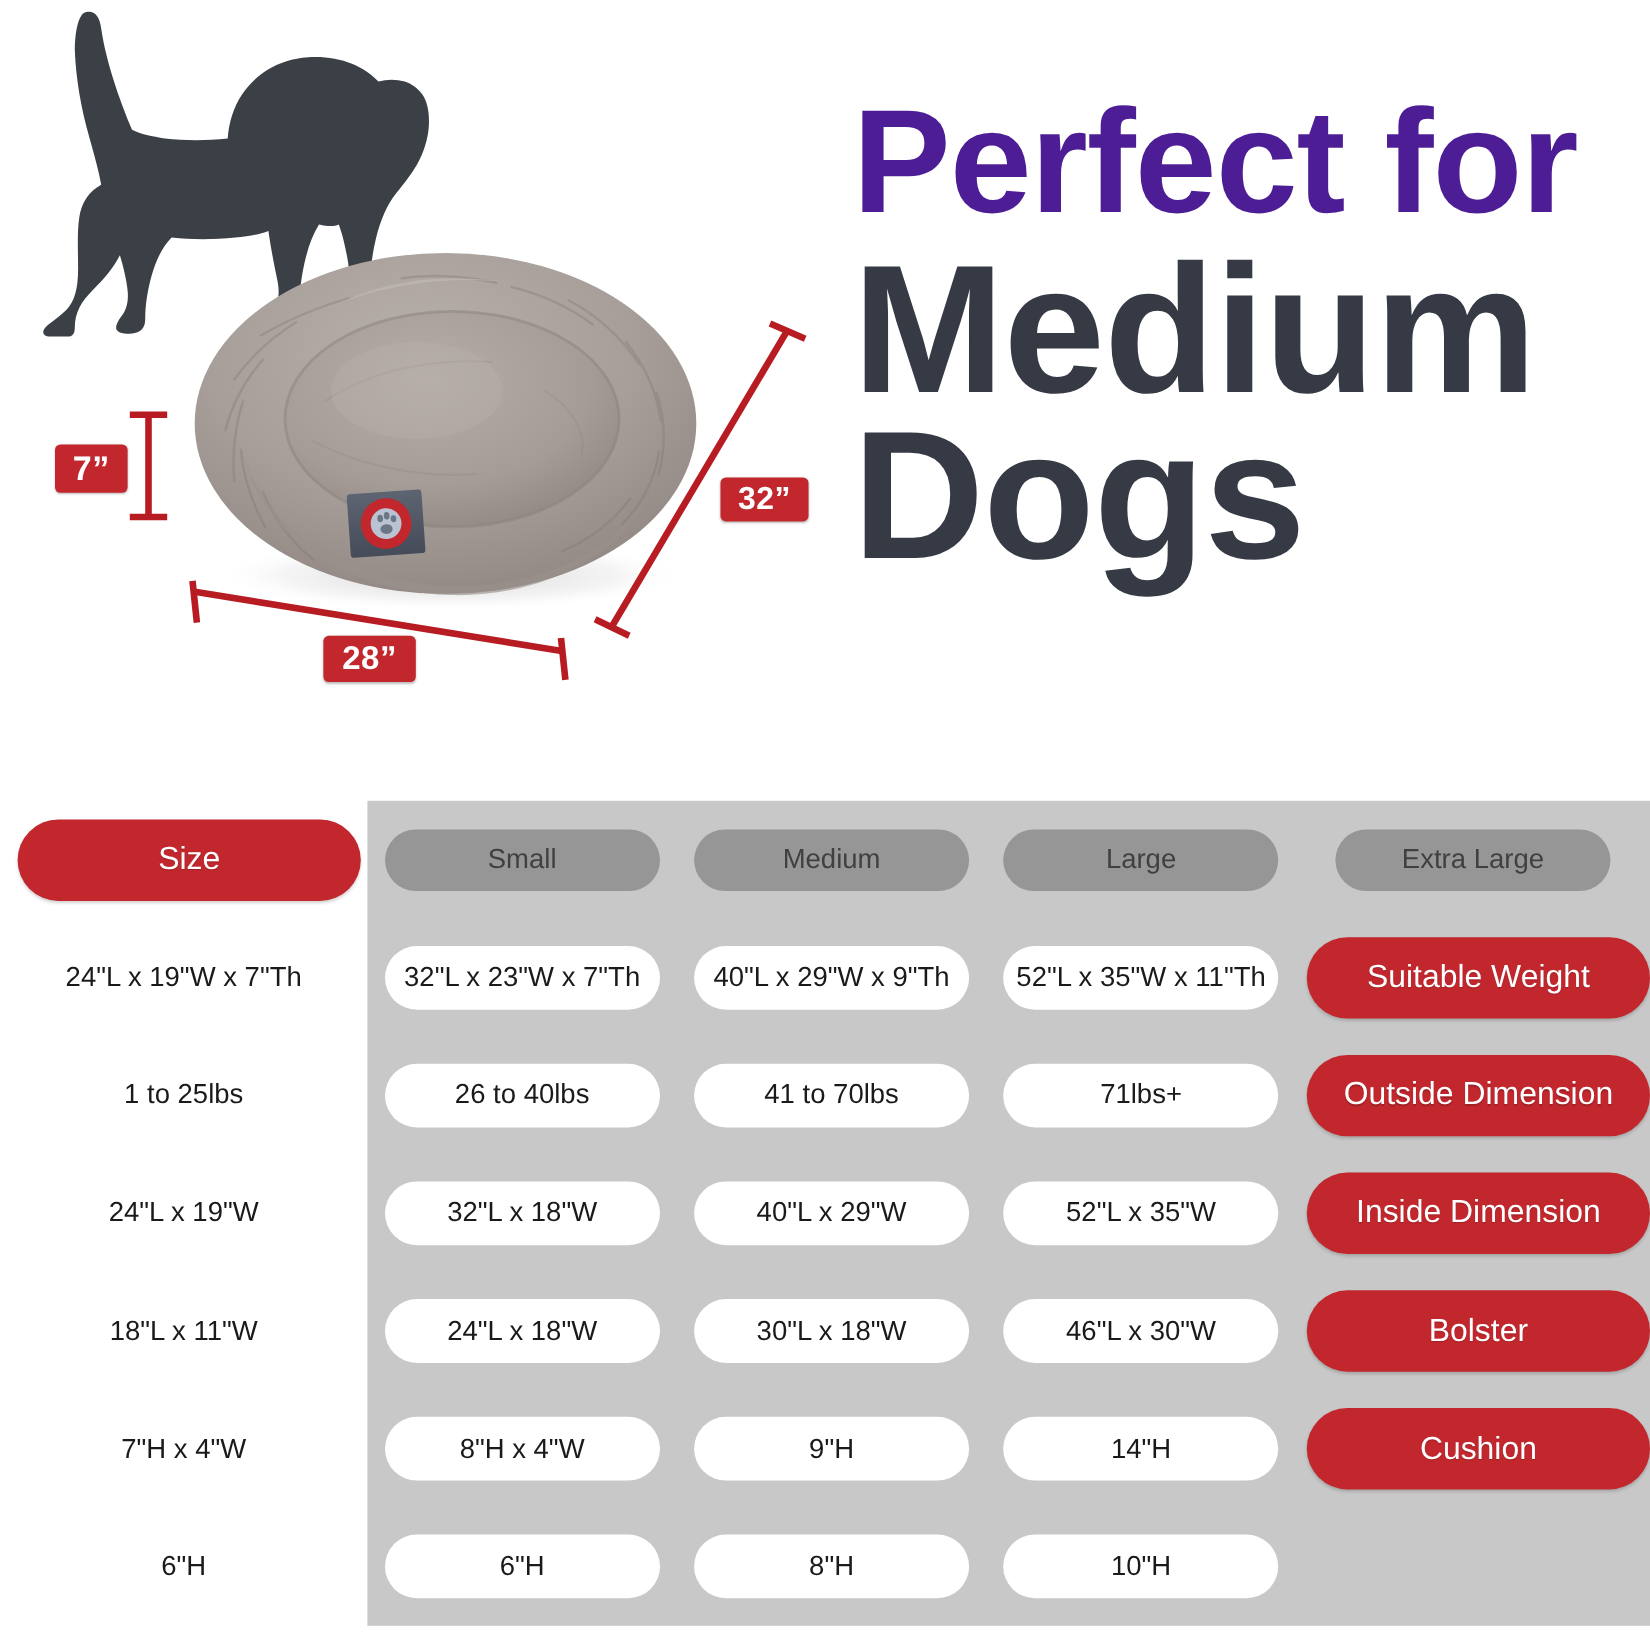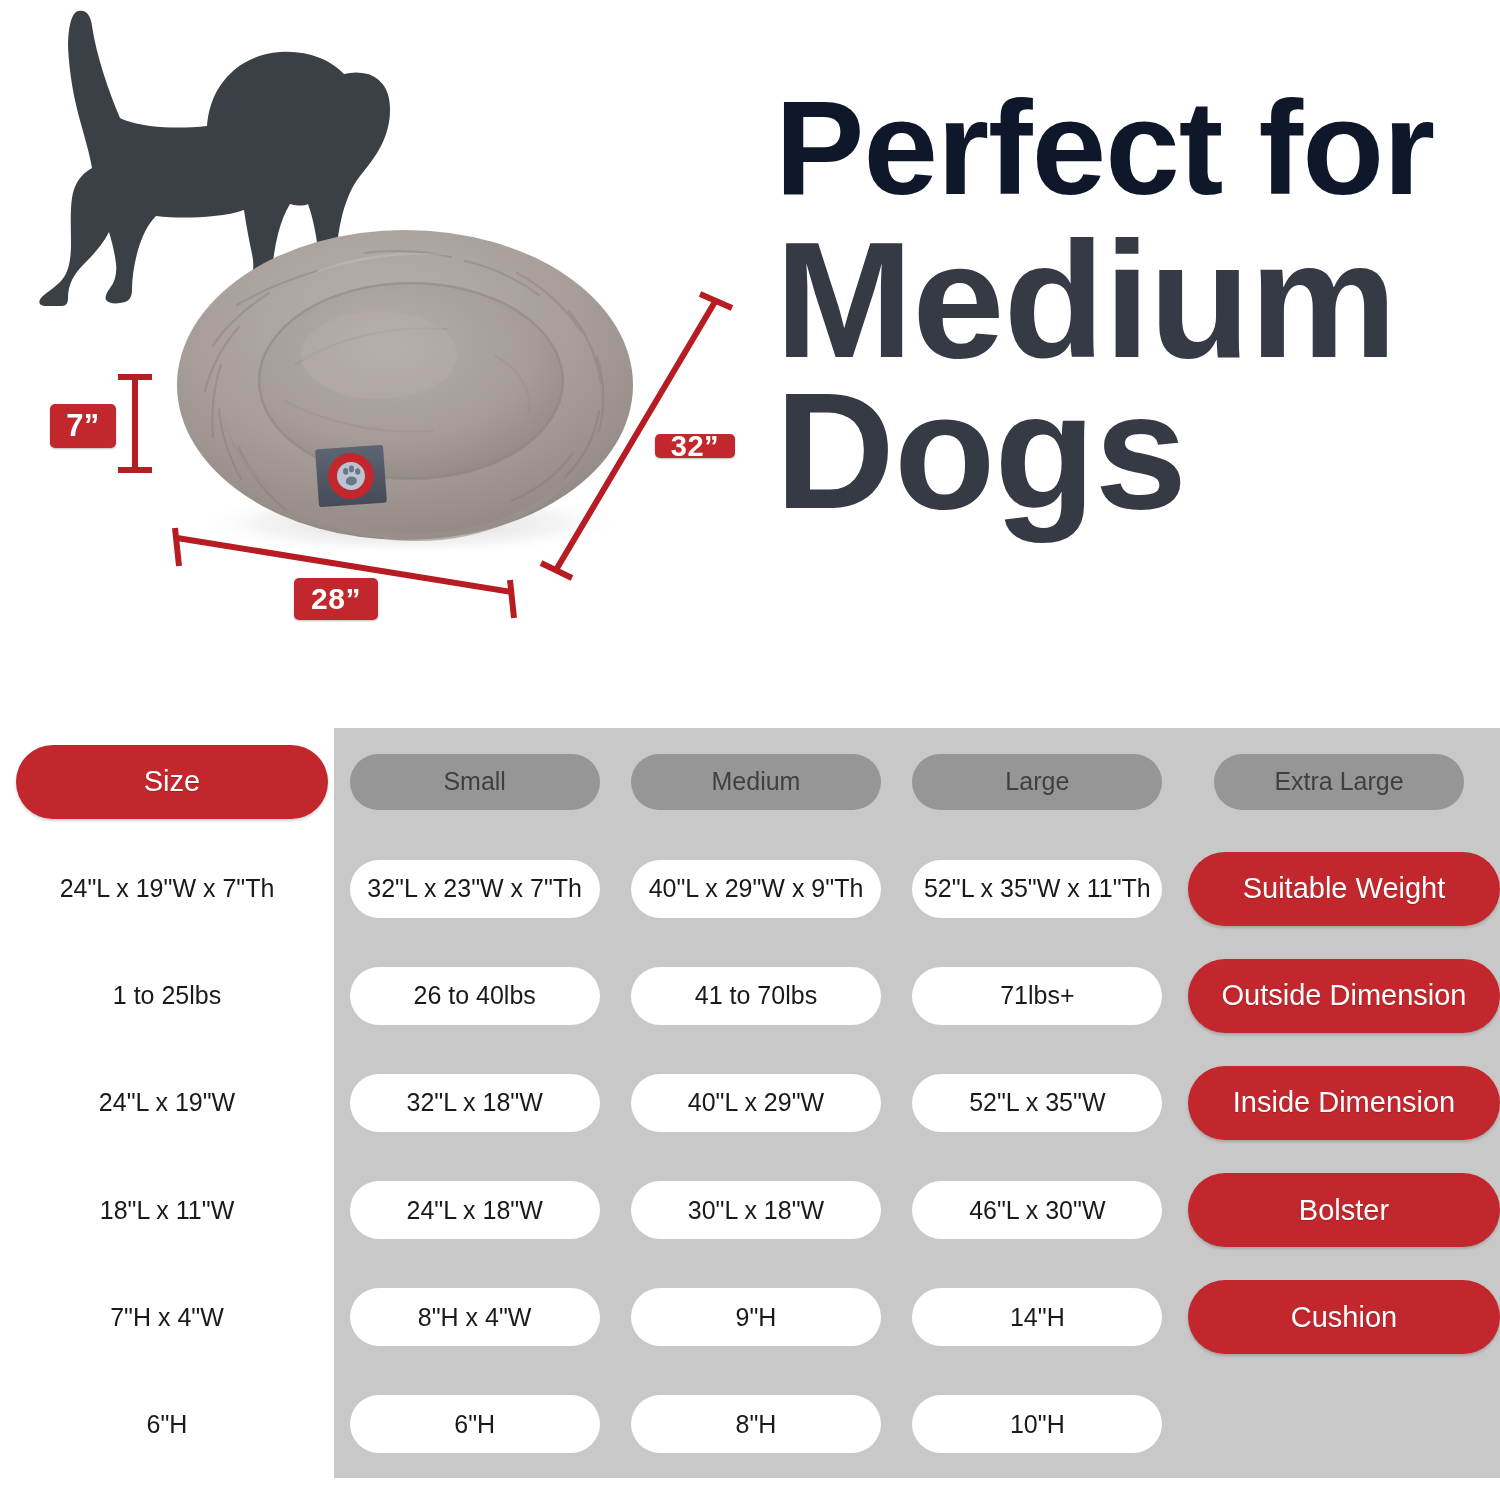--- a/index.html
+++ b/index.html
@@ -61,21 +61,21 @@
     width: 66px; height: 44px;
     font-size: 31px;
   }
   #dim-badge-width {
     left: 294px; top: 578px;
     width: 84px; height: 42px;
     font-size: 30px;
   }
   #dim-badge-length {
     left: 655px; top: 434px;
-    width: 80px; height: 24px;
+    width: 80px; height: 40px;
     font-size: 29px;
   }
 
   .measure-svg {
     position: absolute;
     left: 0; top: 0;
     width: 1500px; height: 720px;
     overflow: visible;
     z-index: 5;
     pointer-events: none;
@@ -89,21 +89,21 @@
     width: 720px;
   }
   .headline-line {
     display: block;
     font-weight: bold;
     line-height: 0.98;
     letter-spacing: -1px;
     white-space: nowrap;
   }
   #headline-line-1 {
-    color: #0f172a;
+    color: #4c1d95;
     font-size: 134px;
     margin-bottom: 6px;
   }
   #headline-line-2,
   #headline-line-3 {
     color: #363a45;
     font-size: 166px;
   }
   #headline-line-3 { margin-top: -12px; }
 

